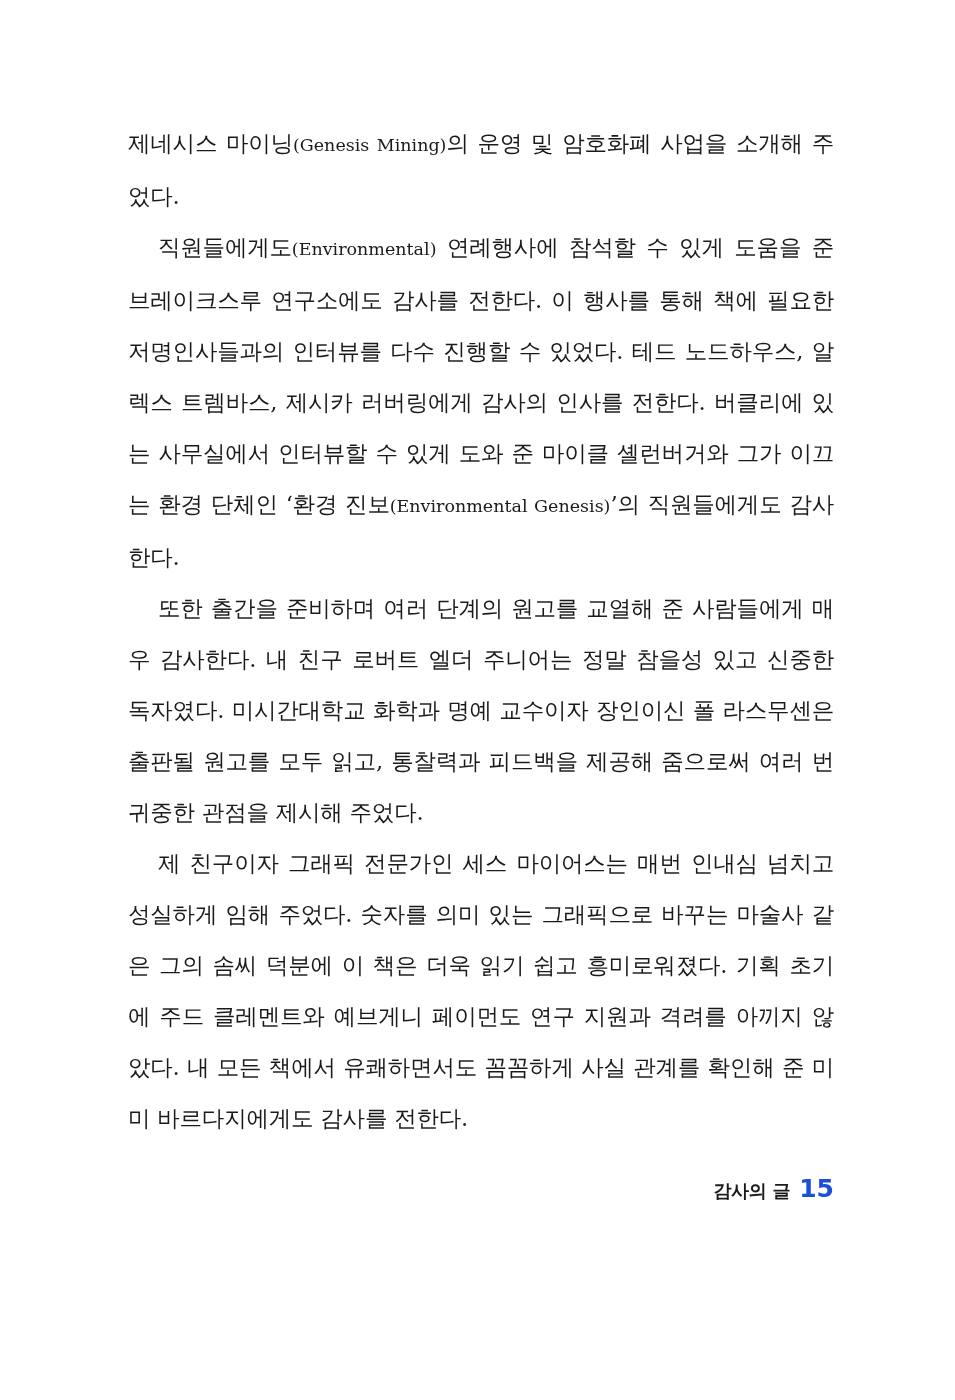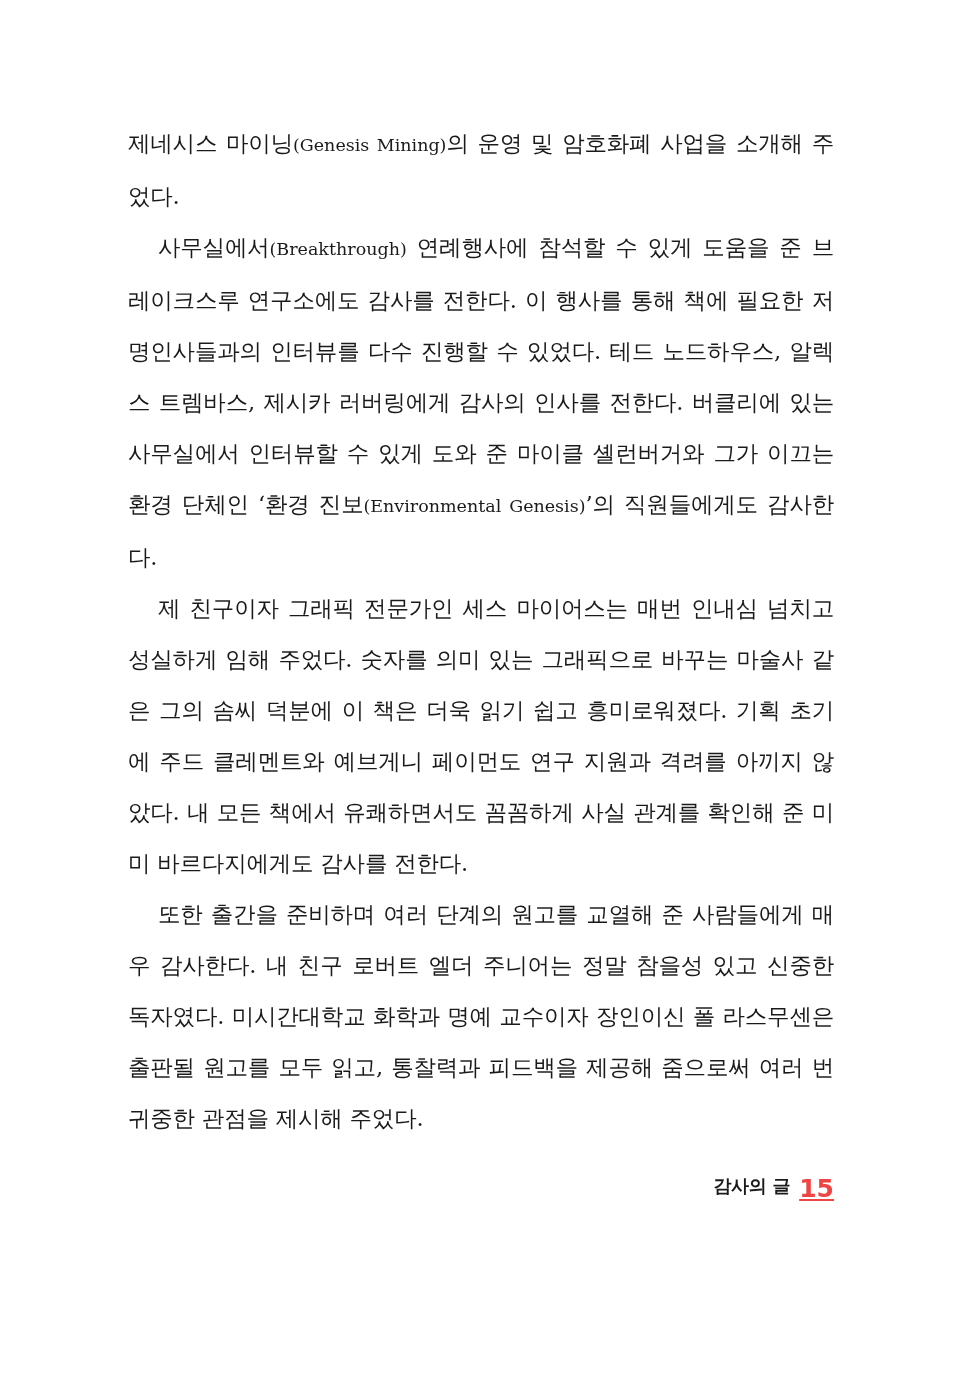--- a/index.html
+++ b/index.html
@@ -37,47 +37,46 @@
   }
   .roman {
     font-size: 17.5px;
     letter-spacing: 0;
   }
   .footer {
     position: absolute;
     right: 121px;
     bottom: 57px;
     display: flex;
-    align-items: flex-start;
+    align-items: flex-end;
     gap: 9px;
     font-family: "DejaVu Sans", "Liberation Sans", sans-serif;
   }
   .footer-label {
     font-size: 18px;
     font-weight: bold;
     color: #1a1a1a;
     letter-spacing: -0.3px;
   }
   .footer-number {
     font-size: 25px;
     font-weight: bold;
-    color: #ef4444;
-    text-decoration: underline;
+    color: #1d4ed8;
   }
 </style>
 </head>
 <body>
 
 <div class="page">
 
   <div class="content">
     <p class="para" id="para-1"><span>제네시스 마이닝</span><span class="roman">(Genesis Mining)</span><span>의 운영 및 암호화폐 사업을 소개해 주었다.</span></p>
-    <p class="para indent" id="para-2"><span>사무실에서</span><span class="roman">(Breakthrough)</span><span> 연례행사에 참석할 수 있게 도움을 준 브레이크스루 연구소에도 감사를 전한다. 이 행사를 통해 책에 필요한 저명인사들과의 인터뷰를 다수 진행할 수 있었다. 테드 노드하우스, 알렉스 트렘바스, 제시카 러버링에게 감사의 인사를 전한다. 버클리에 있는 사무실에서 인터뷰할 수 있게 도와 준 마이클 셸런버거와 그가 이끄는 환경 단체인 ‘환경 진보</span><span class="roman">(Environmental Genesis)</span><span>’의 직원들에게도 감사한다.</span></p>
+    <p class="para indent" id="para-2"><span>직원들에게도</span><span class="roman">(Environmental)</span><span> 연례행사에 참석할 수 있게 도움을 준 브레이크스루 연구소에도 감사를 전한다. 이 행사를 통해 책에 필요한 저명인사들과의 인터뷰를 다수 진행할 수 있었다. 테드 노드하우스, 알렉스 트렘바스, 제시카 러버링에게 감사의 인사를 전한다. 버클리에 있는 사무실에서 인터뷰할 수 있게 도와 준 마이클 셸런버거와 그가 이끄는 환경 단체인 ‘환경 진보</span><span class="roman">(Environmental Genesis)</span><span>’의 직원들에게도 감사한다.</span></p>
+    <p class="para indent" id="para-4"><span>또한 출간을 준비하며 여러 단계의 원고를 교열해 준 사람들에게 매우 감사한다. 내 친구 로버트 엘더 주니어는 정말 참을성 있고 신중한 독자였다. 미시간대학교 화학과 명예 교수이자 장인이신 폴 라스무센은 출판될 원고를 모두 읽고, 통찰력과 피드백을 제공해 줌으로써 여러 번 귀중한 관점을 제시해 주었다.</span></p>
     <p class="para indent" id="para-3"><span>제 친구이자 그래픽 전문가인 세스 마이어스는 매번 인내심 넘치고 성실하게 임해 주었다. 숫자를 의미 있는 그래픽으로 바꾸는 마술사 같은 그의 솜씨 덕분에 이 책은 더욱 읽기 쉽고 흥미로워졌다. 기획 초기에 주드 클레멘트와 예브게니 페이먼도 연구 지원과 격려를 아끼지 않았다. 내 모든 책에서 유쾌하면서도 꼼꼼하게 사실 관계를 확인해 준 미미 바르다지에게도 감사를 전한다.</span></p>
-    <p class="para indent" id="para-4"><span>또한 출간을 준비하며 여러 단계의 원고를 교열해 준 사람들에게 매우 감사한다. 내 친구 로버트 엘더 주니어는 정말 참을성 있고 신중한 독자였다. 미시간대학교 화학과 명예 교수이자 장인이신 폴 라스무센은 출판될 원고를 모두 읽고, 통찰력과 피드백을 제공해 줌으로써 여러 번 귀중한 관점을 제시해 주었다.</span></p>
   </div>
 
   <div class="footer">
     <span class="footer-label">감사의 글</span>
     <span class="footer-number">15</span>
   </div>
 
 </div>
 
 </body></html>

